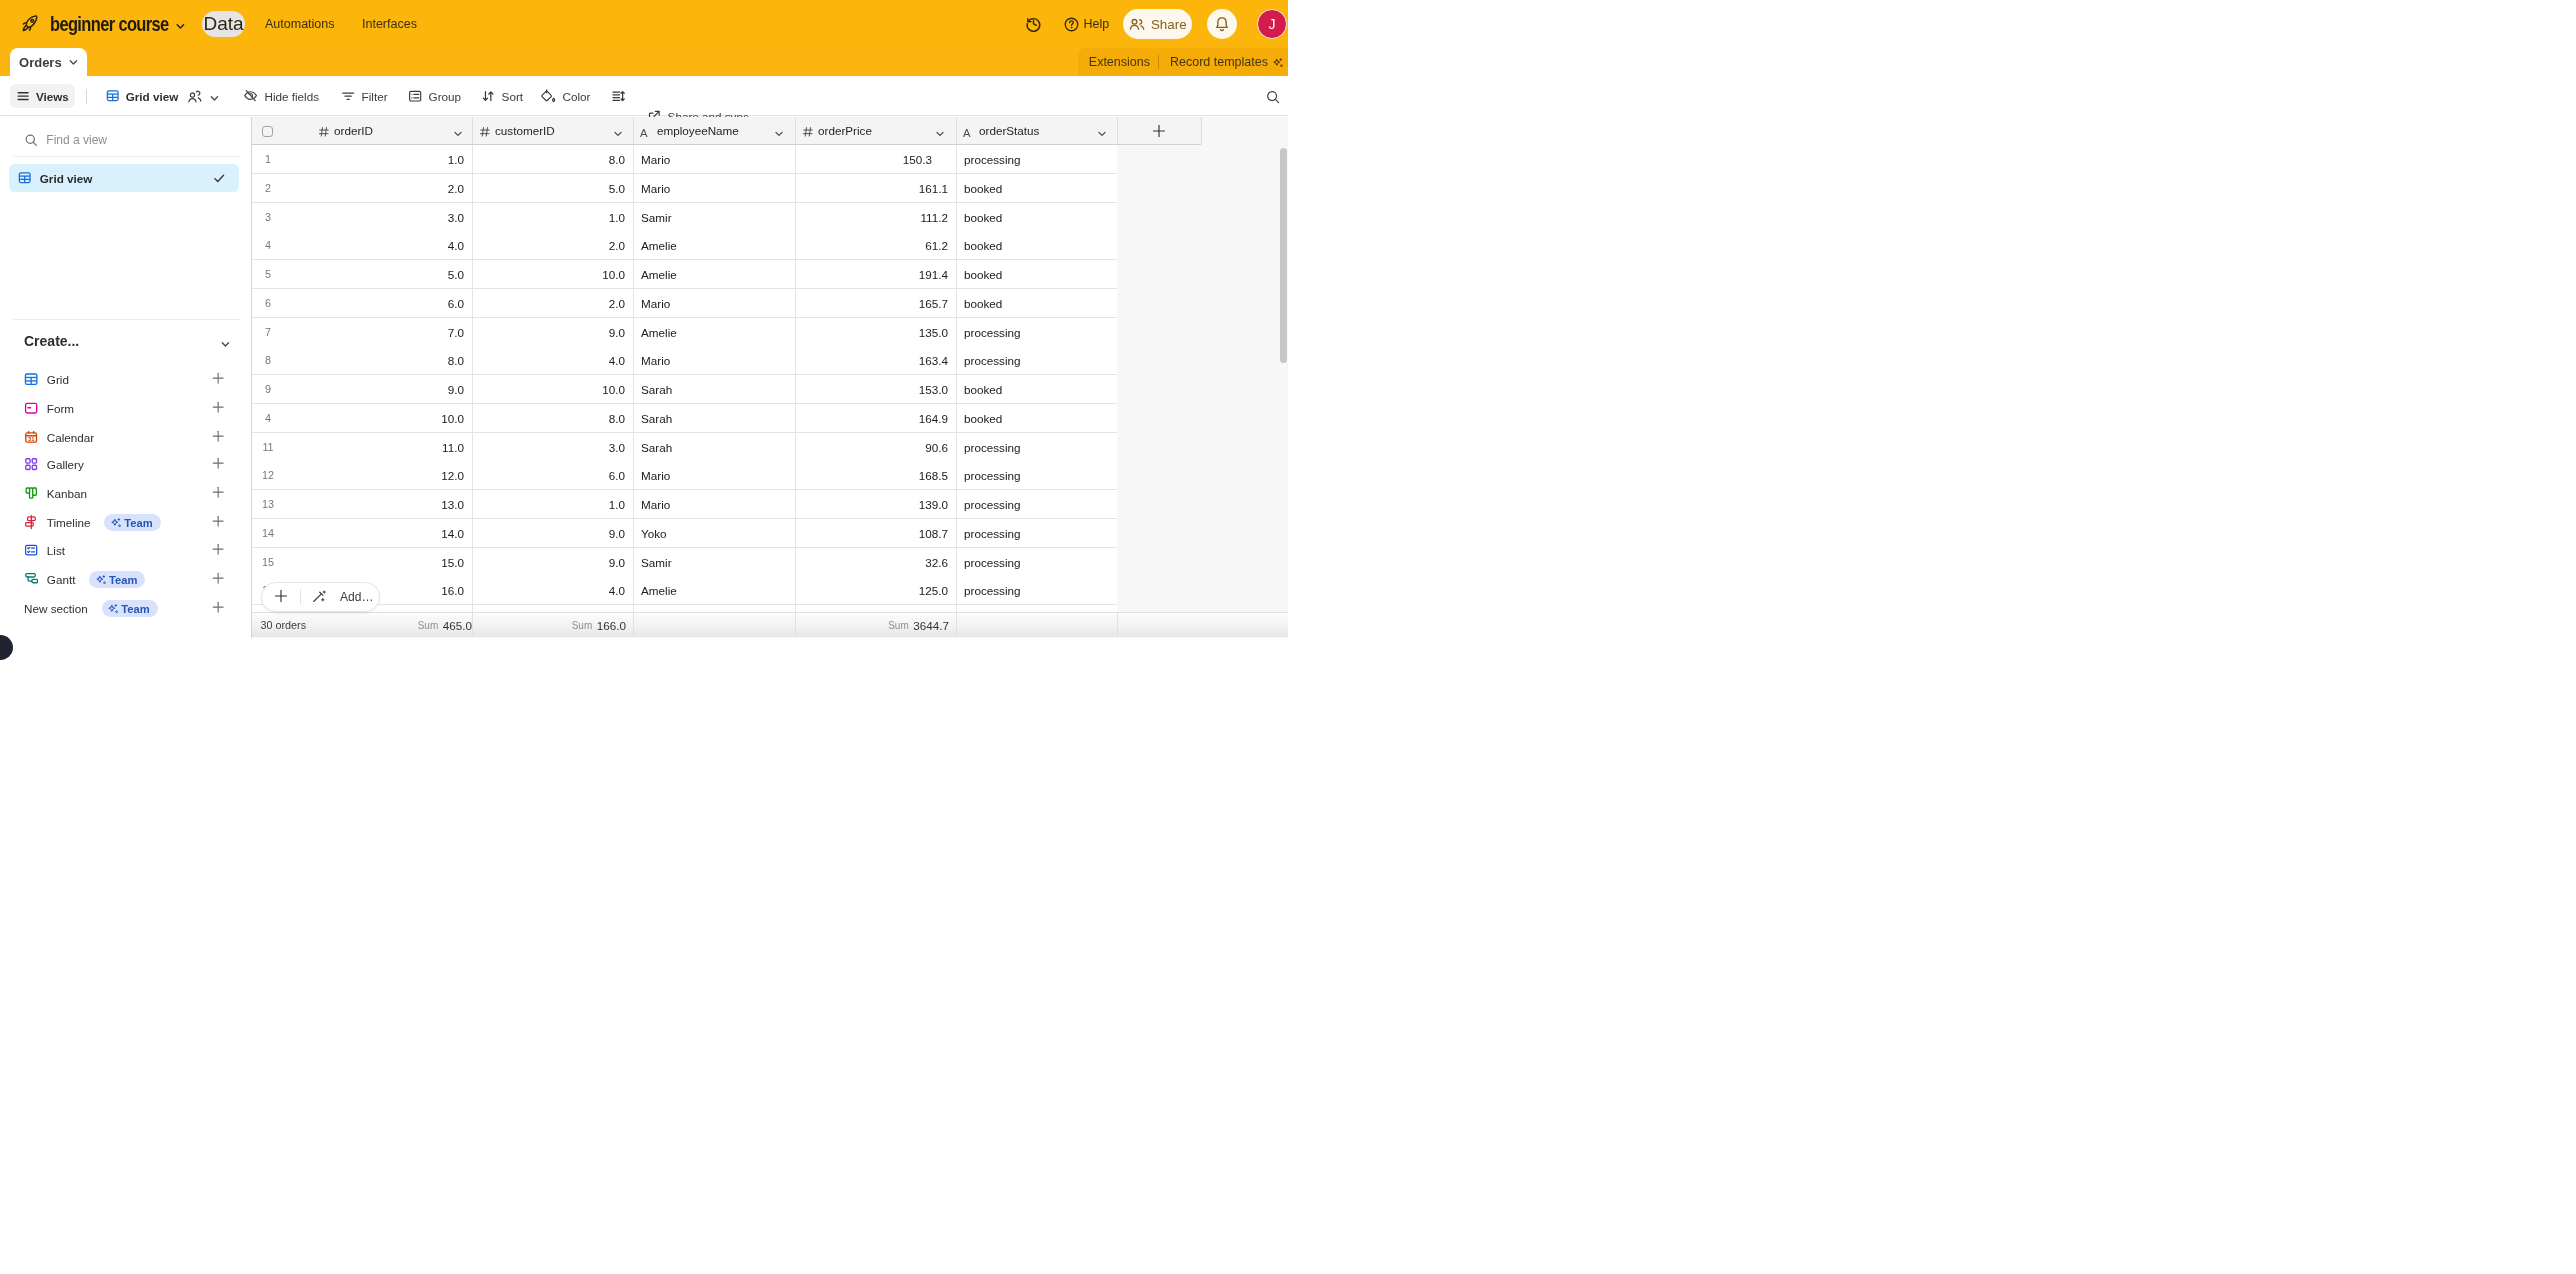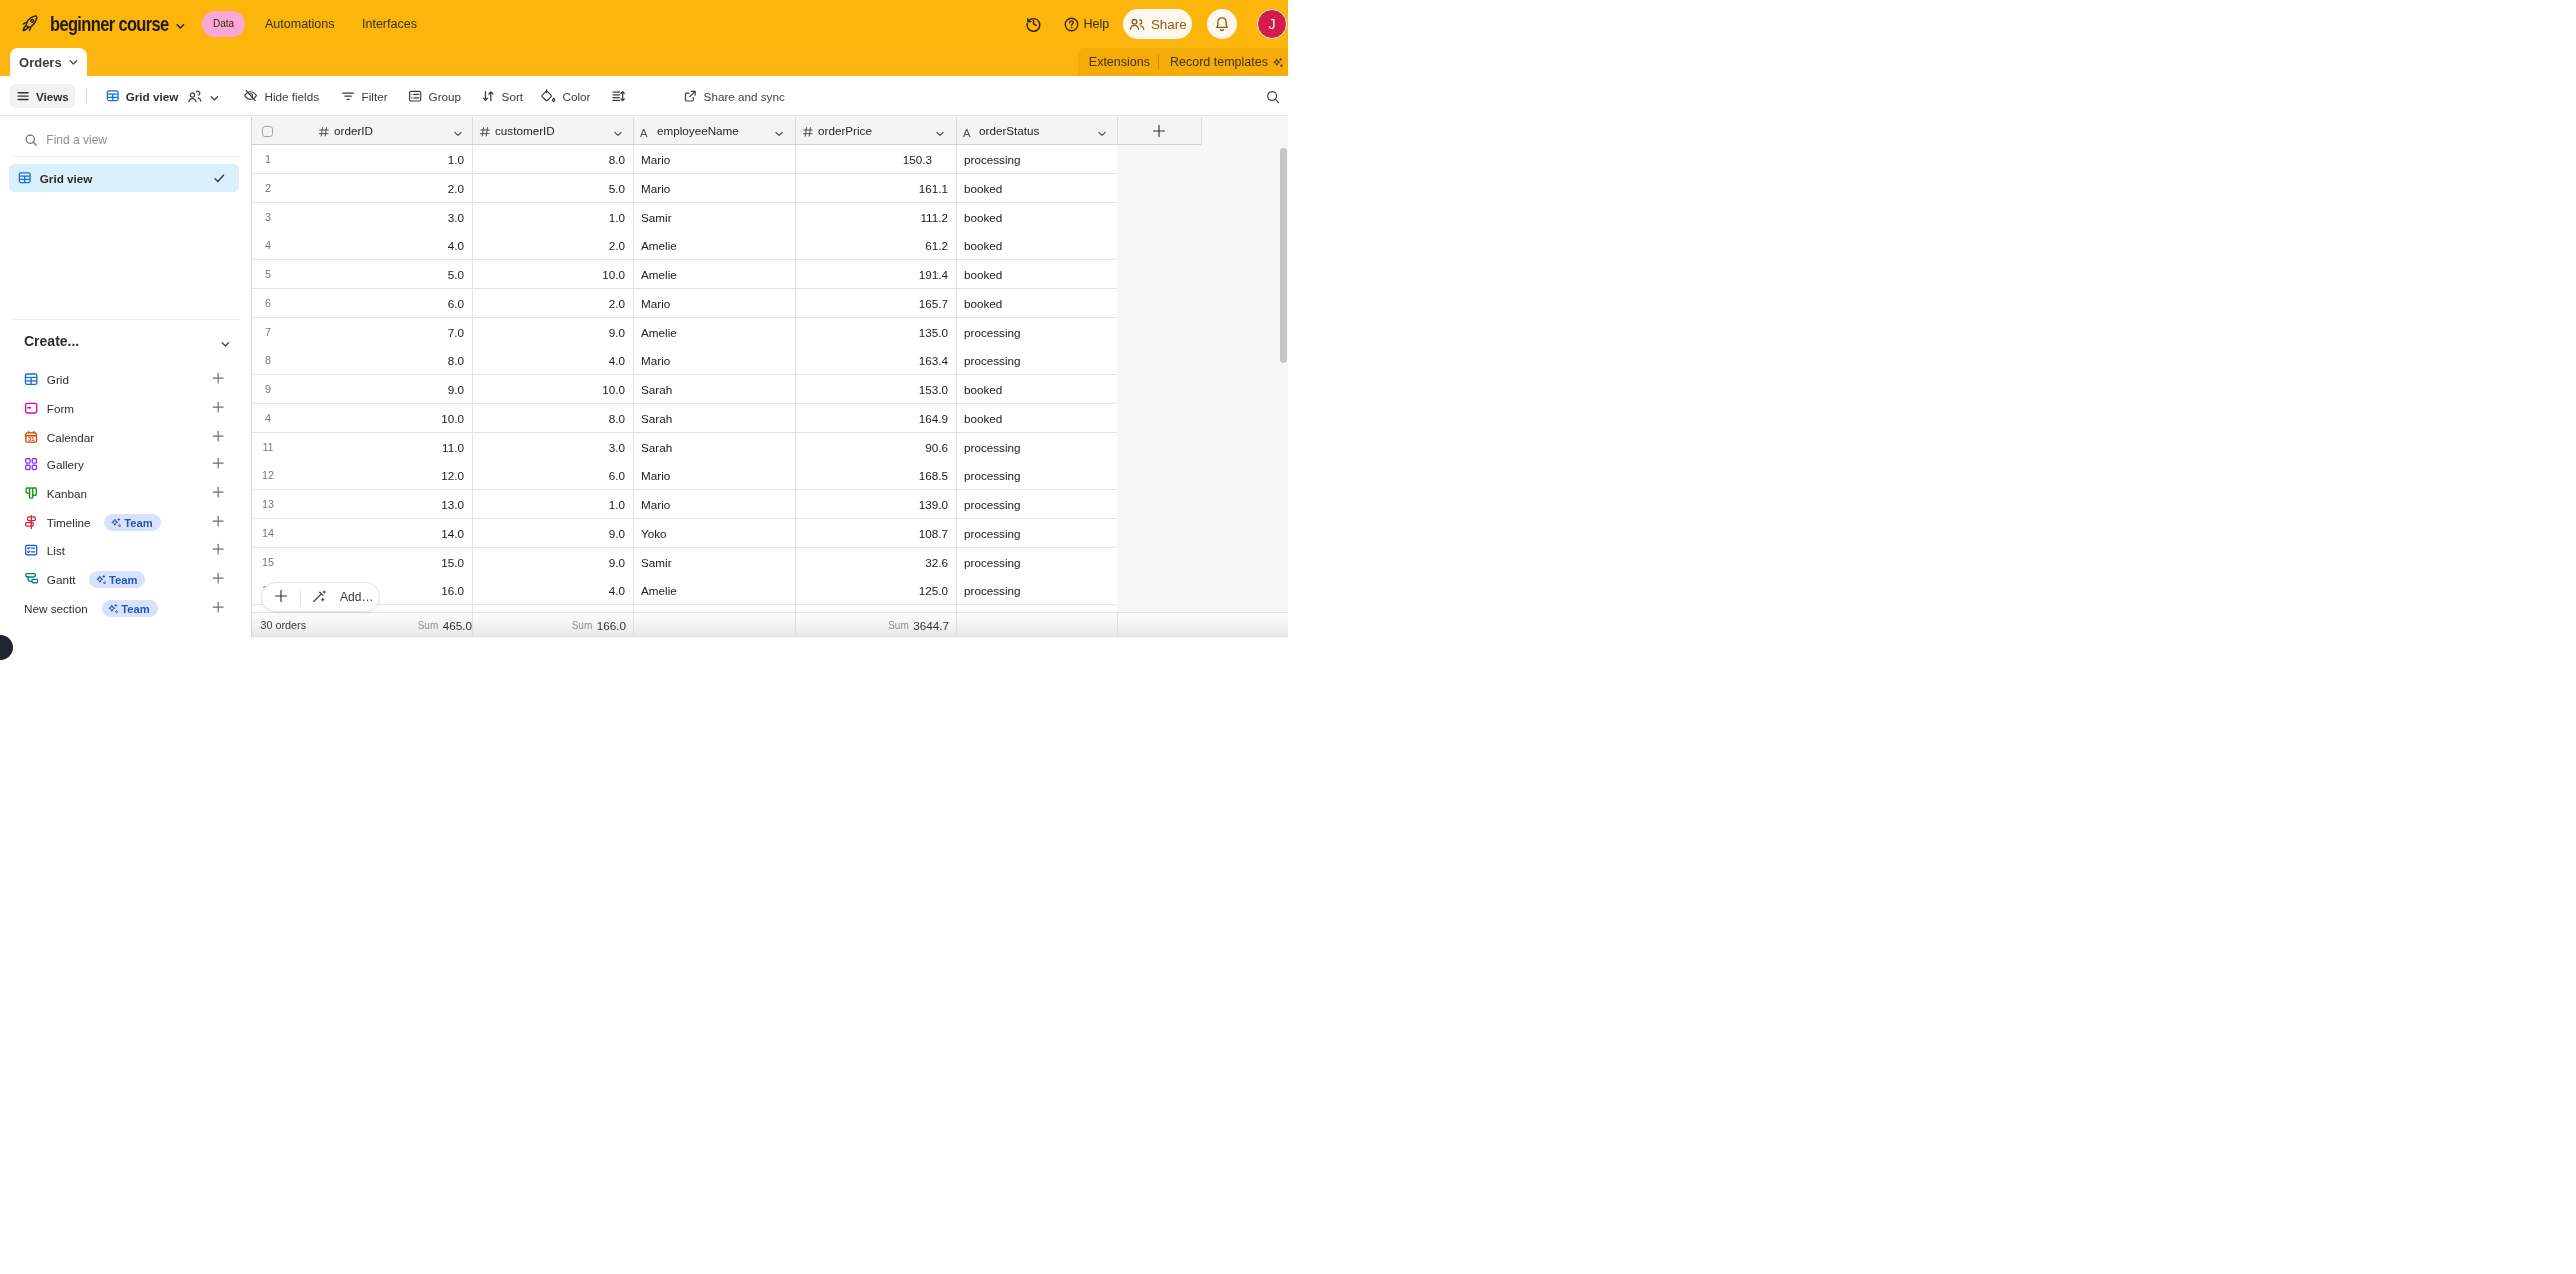--- a/index.html
+++ b/index.html
@@ -1,20 +1,20 @@
 <!DOCTYPE html>
 <html style="font-size:14.3px"><head><meta charset="utf-8"><style>
 * { margin:0; padding:0; box-sizing:border-box; }
 html,body { width:1288px; height:637px; overflow:hidden; font-family:"Liberation Sans",sans-serif; background:#fff; }
 .abs { position:absolute; }
 
 #topbar { position:absolute; left:0; top:0; width:1288px; height:48px; background:#fcb50b; }
 #topbar .title { position:absolute; left:50px; top:11.7px; font-size:20.6px; font-weight:700; color:#211c10; letter-spacing:-0.8px; transform:scaleX(0.80); transform-origin:left center; white-space:nowrap; }
 .tbtn { position:absolute; top:0; height:48px; display:flex; align-items:center; font-size:12.5px; color:#392f13; }
-#datapill { position:absolute; left:202px; top:10.8px; width:43px; height:26px; border-radius:13.4px; background:#f9a8d4; display:flex; align-items:center; justify-content:center; font-size:10px; color:#2e2813; font-weight:400;}
+#datapill { position:absolute; left:202px; top:10.8px; width:43px; height:26px; border-radius:13.4px; background:#e5e5e5; display:flex; align-items:center; justify-content:center; font-size:19px; color:#2e2813; font-weight:400;}
 #sharepill { position:absolute; left:1123px; top:9px; width:69px; height:30px; border-radius:15.2px; background:#fdf8ee; display:flex; align-items:center; justify-content:center; gap:4.5px; font-size:13.4px; color:#8a5f1b; font-weight:500;}
 #bellcirc { position:absolute; left:1207px; top:9px; width:30px; height:30px; border-radius:50%; background:#fdf8ee; display:flex; align-items:center; justify-content:center; }
 #avatar { position:absolute; left:1257px; top:9px; width:30px; height:30px; border-radius:50%; background:#d41c4c; color:#fff; font-size:14px; display:flex; align-items:center; justify-content:center; font-weight:400; border:1.3px solid #f3ecdd;}
 
 #strip { position:absolute; left:0; top:48px; width:1288px; height:28px; background:#fcb410; }
 #seg-l { position:absolute; left:0; top:0; width:1070px; height:28px; background:#f5ab08; border-radius:0 7.2px 0 0; }
 #seg-r { position:absolute; left:1078px; top:0; width:210px; height:28px; background:#f5ab08; border-radius:7.2px 0 0 0; }
 #ordtab { position:absolute; left:10.4px; top:0; width:77px; height:28px; background:#fff; border-radius:8px 8px 0 0; display:flex; align-items:center; justify-content:center; gap:6.3px; font-size:13px; font-weight:700; color:#3d3d3d; }
 .striptxt { position:absolute; top:0; height:28px; display:flex; align-items:center; font-size:12.5px; color:#4d3e11; }
 .stripsep { position:absolute; top:7.2px; width:0.9px; height:13.4px; background:rgba(77,58,0,0.28); }
@@ -219,21 +219,21 @@
     </div>
   <div class="abs" style="left:611px;top:13.4px;"><svg width="14.3" height="14.3" viewBox="0 0 16 16" style="" xmlns="http://www.w3.org/2000/svg">
         <g stroke="#3a3a3a" stroke-width="1.4" stroke-linecap="round" stroke-linejoin="round" fill="none">
 <line x1="2.2" y1="3.4" x2="9.5" y2="3.4"></line>
           <line x1="2.2" y1="6.5" x2="9.5" y2="6.5"></line>
           <line x1="2.2" y1="9.6" x2="9.5" y2="9.6"></line>
           <line x1="2.2" y1="12.7" x2="9.5" y2="12.7"></line>
 <path d="M13 3 L13 13 M13 3 L11.2 4.8 M13 3 L14.8 4.8 M13 13 L11.2 11.2 M13 13 L14.8 11.2"></path>
 </g>
       </svg></div>
-  <div class="titem" style="left:683px;">
+  <div class="titem" style="left:647px;margin-top:20px;">
       <svg width="14.3" height="14.3" viewBox="0 0 16 16" style="" xmlns="http://www.w3.org/2000/svg">
         <g fill="none" stroke="#3a3a3a" stroke-width="1.3" stroke-linecap="round" stroke-linejoin="round">
 <path d="M11.5 9.5 L11.5 12.4 C11.5 13 11.1 13.4 10.5 13.4 L3.8 13.4 C3.2 13.4 2.8 13 2.8 12.4 L2.8 5.7 C2.8 5.1 3.2 4.7 3.8 4.7 L6.7 4.7"></path>
 <path d="M9.3 2.6 L13.6 2.6 L13.6 6.9"></path>
 <line x1="13.3" y1="2.9" x2="7.8" y2="8.4"></line>
 </g>
       </svg>
       <span>Share and sync</span>
     </div>
   <div class="abs" style="left:1265px;top:12.5px;"><svg width="16" height="16" viewBox="0 0 18 18" style="" xmlns="http://www.w3.org/2000/svg">

